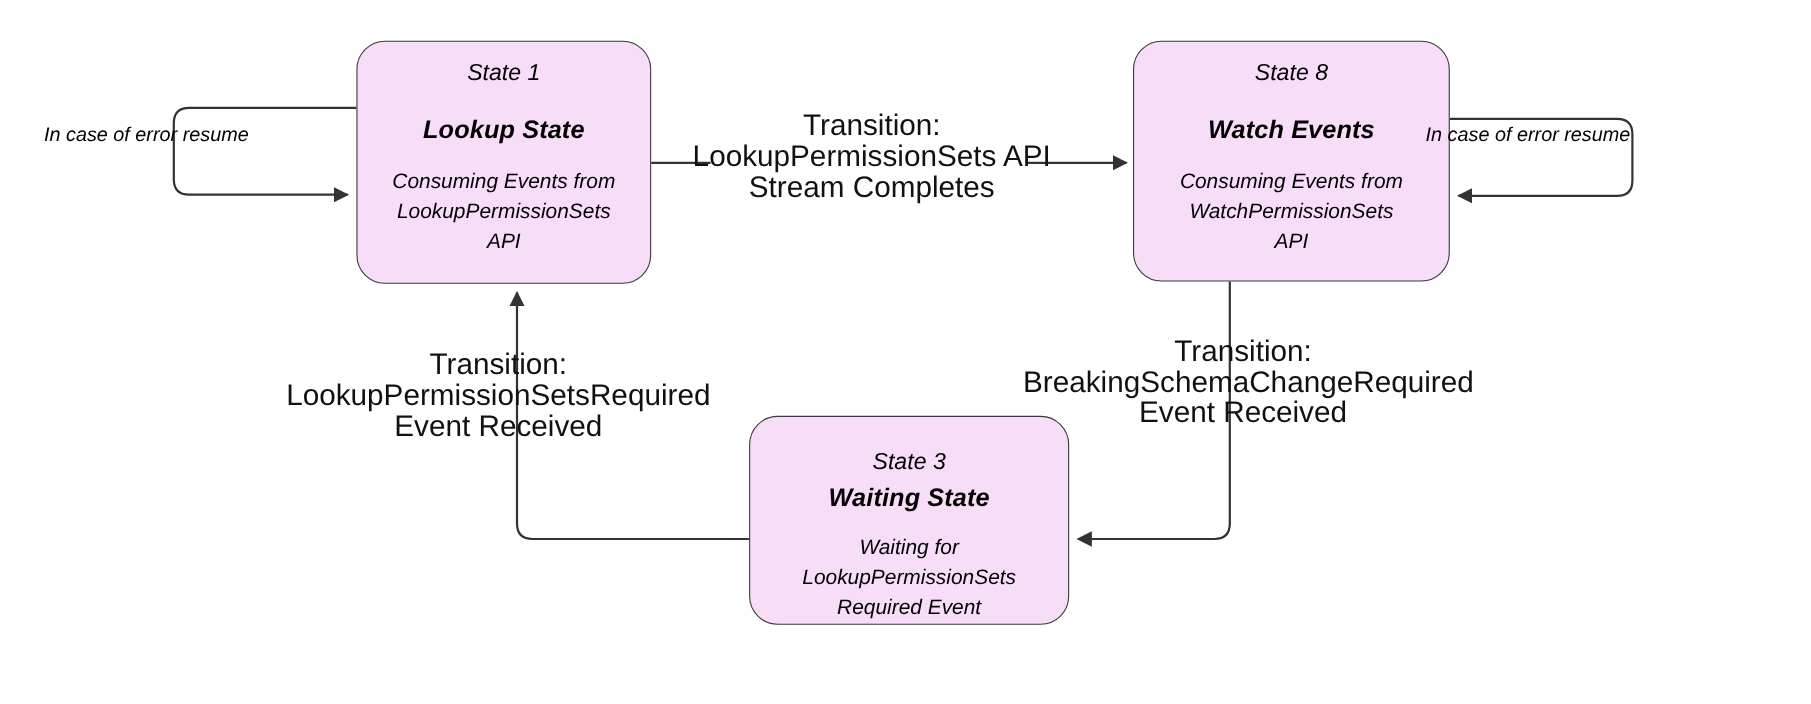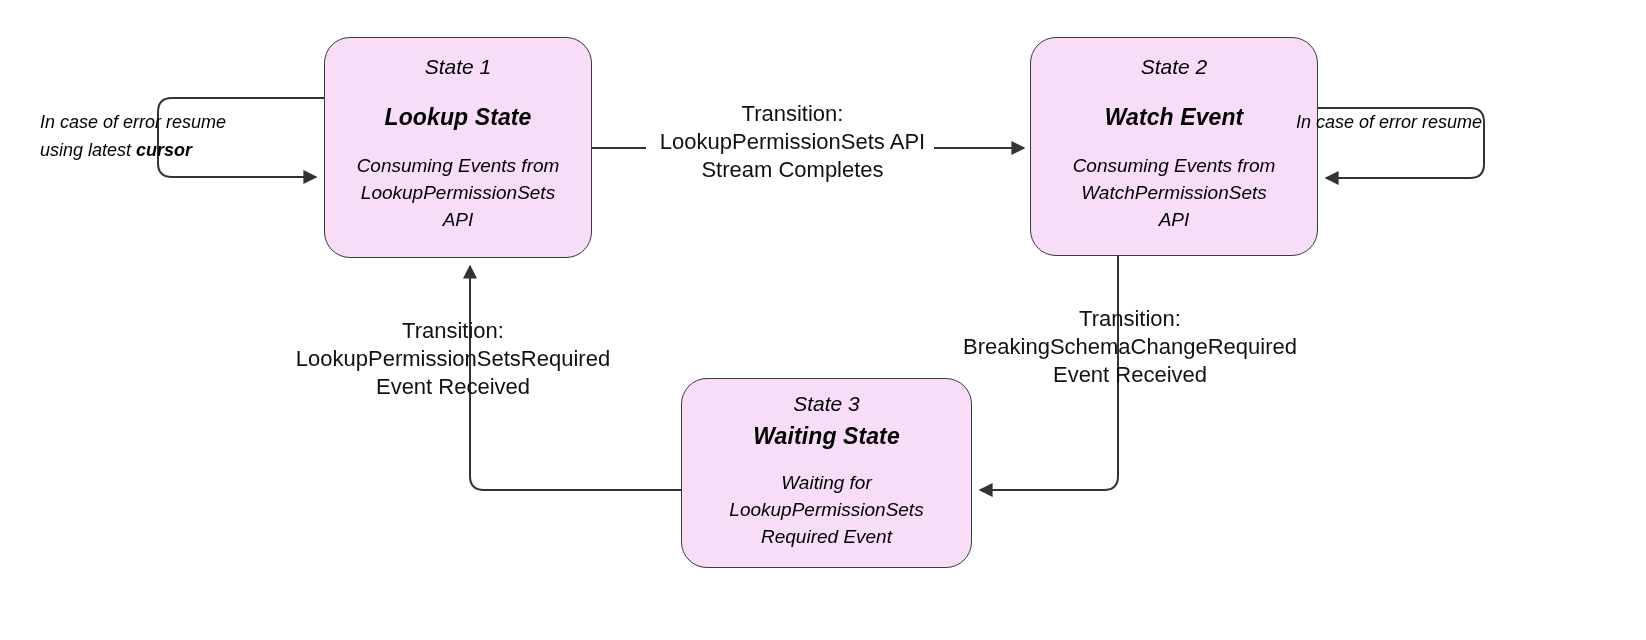--- a/index.html
+++ b/index.html
@@ -45,28 +45,28 @@
     font-size:19px;
     line-height:27px;
     margin-top:22px;
     padding:0 10px;
     white-space:pre-line;
   }
 
   #state1{left:324px;top:37px;width:268px;height:221px;}
   #state2{left:1030px;top:37px;width:288px;height:219px;}
   #state3{left:681px;top:378px;width:291px;height:190px;}
-  #state3 .state-index{margin-top:12px;}
+  #state3 .state-index{margin-top:28px;}
   #state3 .state-title{margin-top:6px;}
   #state3 .state-desc{margin-top:20px;}
 
   .edge-label{
     position:absolute;
     text-align:center;
-    font-size:22px;
+    font-size:27px;
     line-height:28px;
     color:#111;
     white-space:pre-line;
   }
   .loop-label{
     position:absolute;
     font-style:italic;
     font-size:18px;
     line-height:28px;
     color:#000;
@@ -123,22 +123,22 @@
 
   <div class="state-box" id="state1">
     <div class="state-index">State 1</div>
     <div class="state-title">Lookup State</div>
     <div class="state-desc">Consuming Events from
 LookupPermissionSets
 API</div>
   </div>
 
   <div class="state-box" id="state2">
-    <div class="state-index">State 2</div>
-    <div class="state-title">Watch Event</div>
+    <div class="state-index">State 8</div>
+    <div class="state-title">Watch Events</div>
     <div class="state-desc">Consuming Events from
 WatchPermissionSets
 API</div>
   </div>
 
   <div class="state-box" id="state3">
     <div class="state-index">State 3</div>
     <div class="state-title">Waiting State</div>
     <div class="state-desc">Waiting for
 LookupPermissionSets
@@ -152,22 +152,19 @@
   <div class="edge-label" id="lbl-t31">Transition:
 LookupPermissionSetsRequired
 Event Received</div>
 
   <div class="edge-label" id="lbl-t23">Transition:
 BreakingSchemaChangeRequired
 Event Received</div>
 
   <div class="loop-label" id="lbl-loop-left">
     <div>In case of error resume</div>
-    <div>
-      <span>using latest </span><b>cursor</b>
-    </div>
   </div>
 
   <div class="loop-label" id="lbl-loop-right">
     <div>In case of error resume</div>
   </div>
 
 </div>
 
 </body></html>

